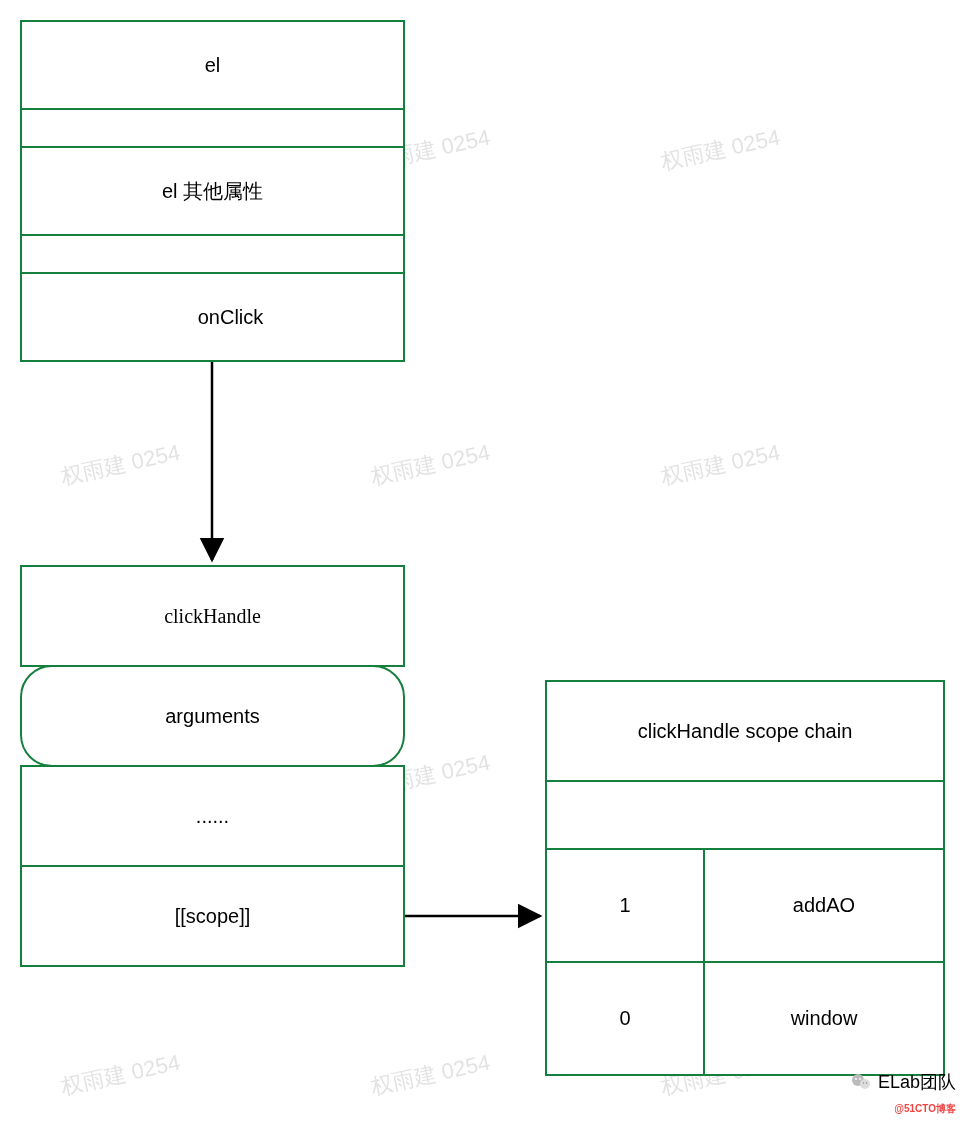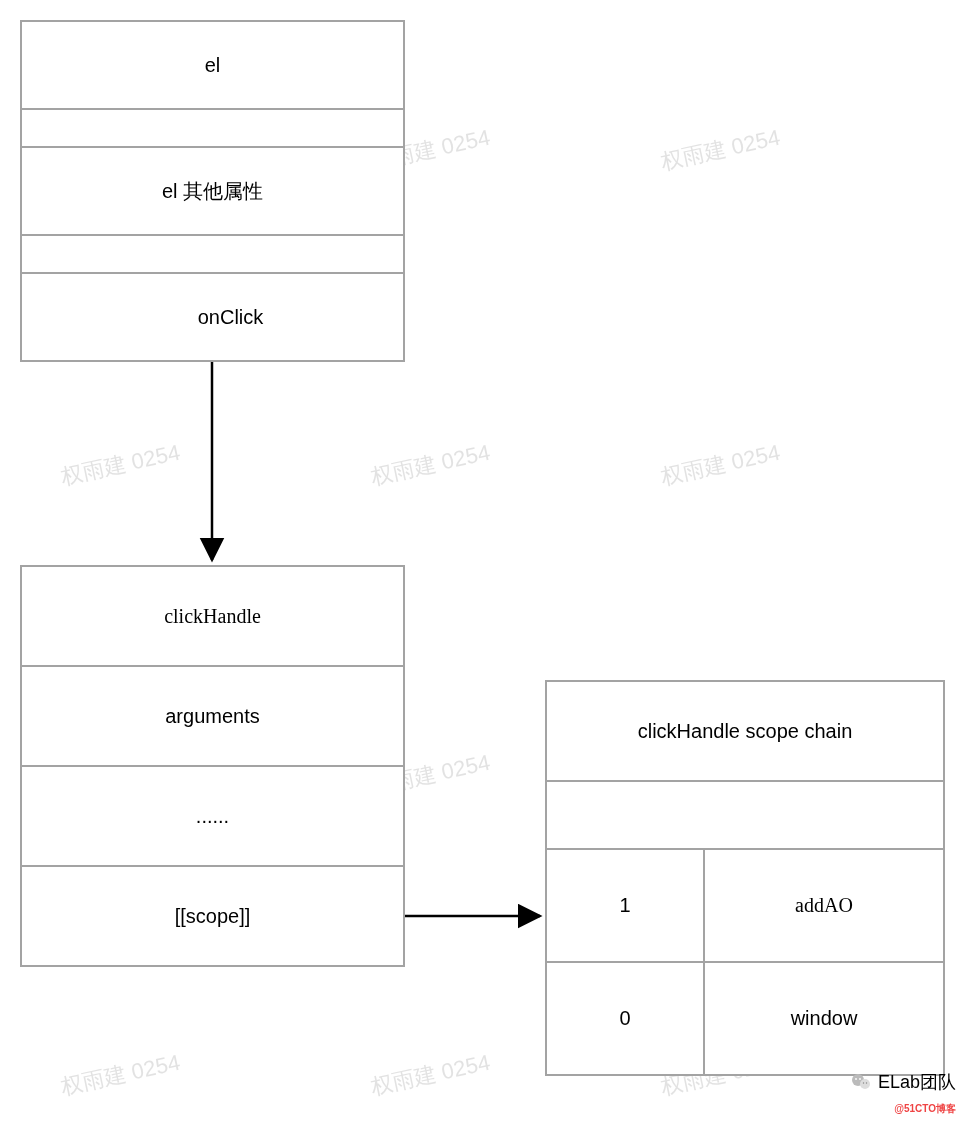--- a/index.html
+++ b/index.html
@@ -7,21 +7,21 @@
     padding: 0;
     width: 974px;
     height: 1134px;
     background: #ffffff;
     font-family: Arial, "Microsoft YaHei", sans-serif;
     position: relative;
     overflow: hidden;
   }
   .box {
     position: absolute;
-    border: 2px solid #a3a3a3;
+    border: 2px solid #15803d;
     box-sizing: border-box;
     display: flex;
     align-items: center;
     justify-content: center;
     font-size: 20px;
     background: #fff;
   }
   .watermark {
     position: absolute;
     color: #cccccc;
@@ -91,38 +91,38 @@
   <svg class="arrow" style="left:0; top:0;" width="974" height="1134">
     <defs>
       <marker id="ah1" markerWidth="12" markerHeight="12" refX="9" refY="5" orient="auto">
         <path d="M0,0 L10,5 L0,10 z" fill="#000"></path>
       </marker>
     </defs>
     <line x1="212" y1="362" x2="212" y2="560" stroke="#000" stroke-width="2.5" marker-end="url(#ah1)"></line>
   </svg>
 
   <div class="box" style="left:20px; top:565px; width:385px; height:102px;font-family:Liberation Serif, serif;">clickHandle</div>
-  <div class="box" style="left:20px; top:665px; width:385px; height:102px;">arguments</div>
+  <div class="box" style="left:20px; top:665px; width:385px; height:102px;border-radius:32px;">arguments</div>
   <div class="box" style="left:20px; top:765px; width:385px; height:102px;">......</div>
   <div class="box" style="left:20px; top:865px; width:385px; height:102px;">[[scope]]</div>
 
   <svg class="arrow" style="left:0; top:0;" width="974" height="1134">
     <defs>
       <marker id="ah2" markerWidth="12" markerHeight="12" refX="9" refY="5" orient="auto">
         <path d="M0,0 L10,5 L0,10 z" fill="#000"></path>
       </marker>
     </defs>
     <line x1="405" y1="916" x2="540" y2="916" stroke="#000" stroke-width="2.5" marker-end="url(#ah2)"></line>
   </svg>
 
   <div class="box" style="left:545px; top:680px; width:400px; height:102px;text-align:center;">clickHandle scope chain</div>
   <div class="box" style="left:545px; top:780px; width:400px; height:70px;"></div>
 
   <div class="box" style="left:545px; top:848px; width:160px; height:115px;">1</div>
-  <div class="box" style="left:703px; top:848px; width:242px; height:115px;font-family:Liberation Serif, serif;">addAO</div>
+  <div class="box" style="left:703px; top:848px; width:242px; height:115px;">addAO</div>
 
   <div class="box" style="left:545px; top:961px; width:160px; height:115px;">0</div>
   <div class="box" style="left:703px; top:961px; width:242px; height:115px;">window</div>
 
   <div class="footer-brand">
     <svg class="wechat-icon" viewBox="0 0 24 24">
       <circle cx="9" cy="10" r="6" fill="#bbb"></circle>
       <circle cx="16" cy="14" r="5" fill="#ddd"></circle>
       <circle cx="7" cy="9" r="0.9" fill="#fff"></circle>
       <circle cx="11" cy="9" r="0.9" fill="#fff"></circle>

